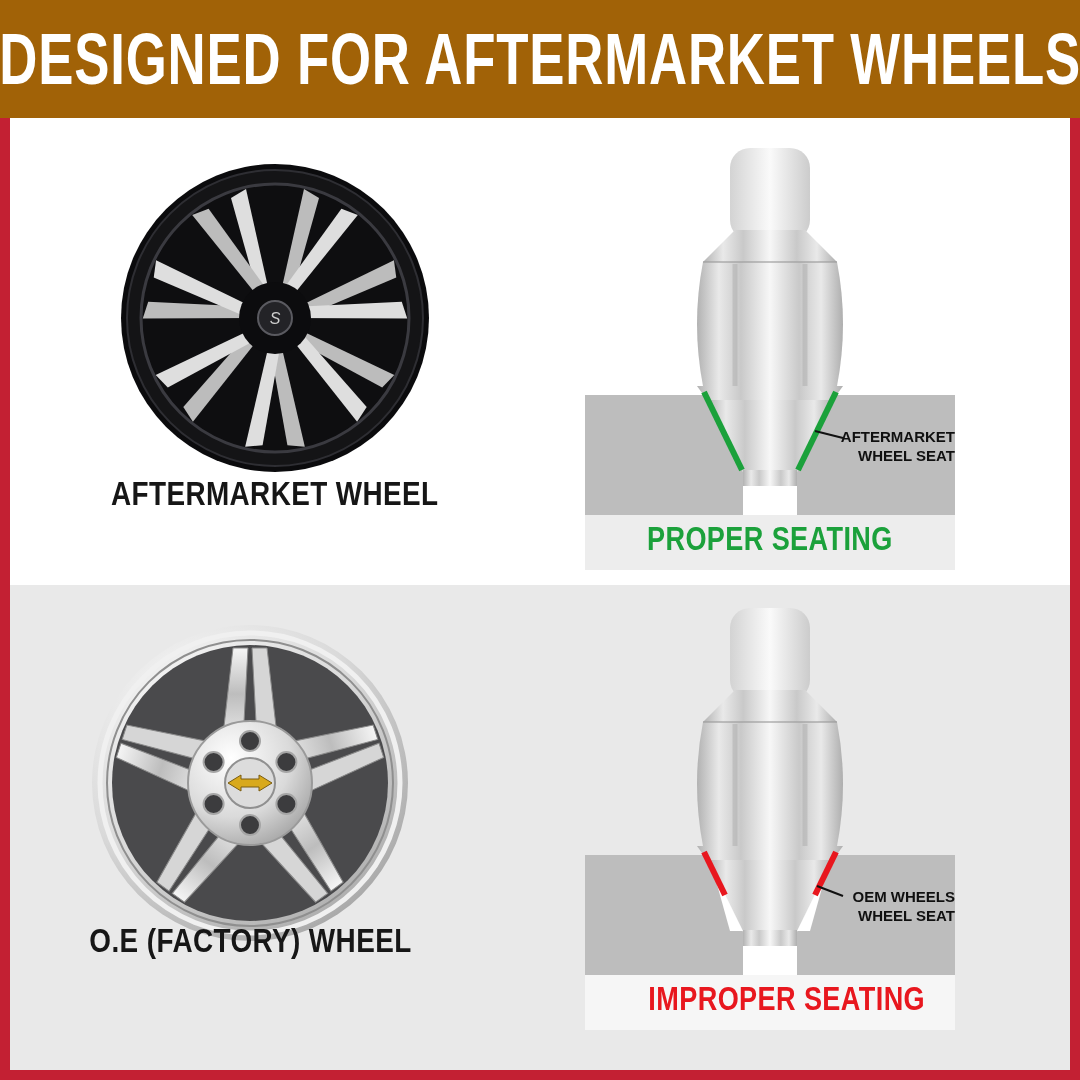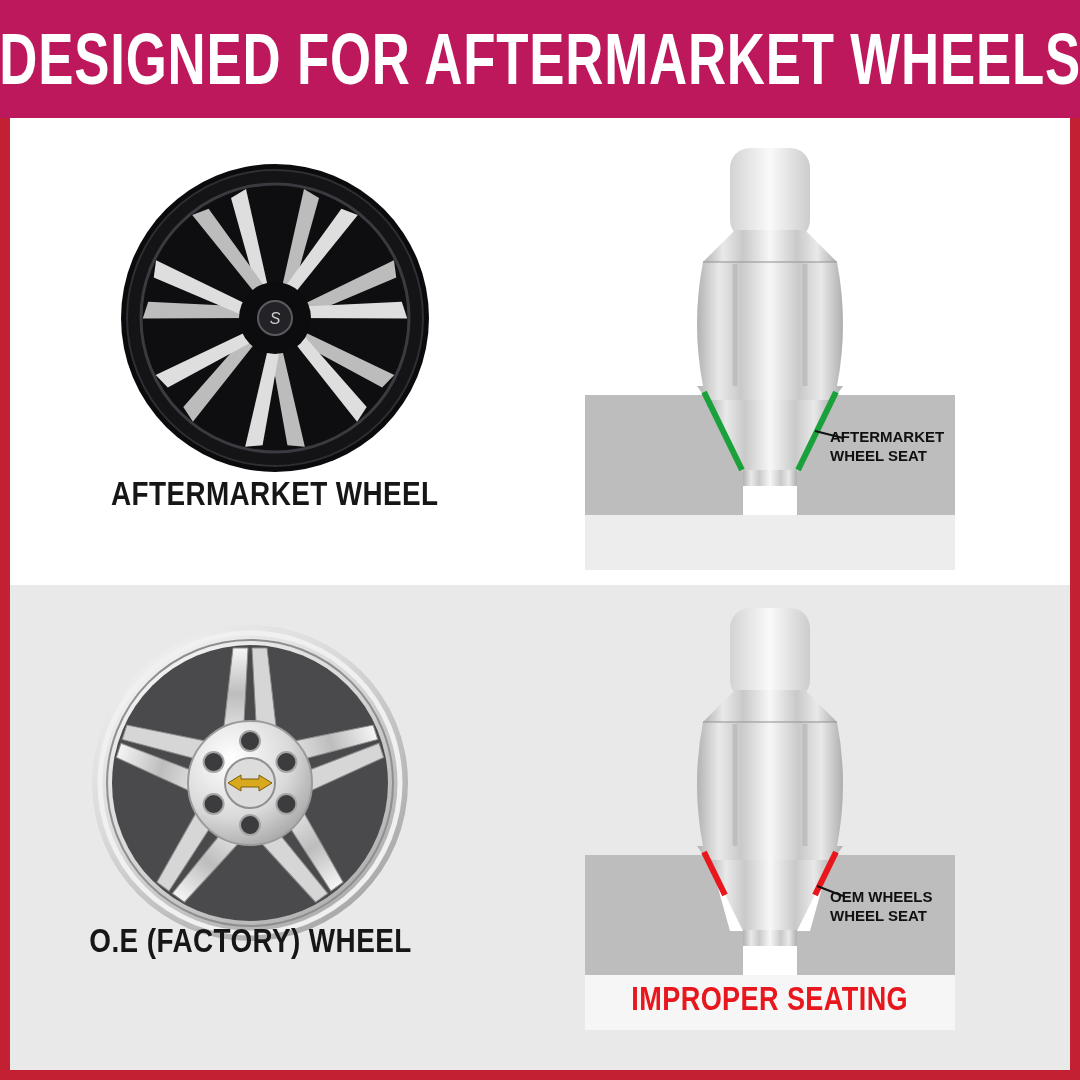--- a/index.html
+++ b/index.html
@@ -17,21 +17,21 @@
   .row1 { top:118px; height:467px; }
   .row2 { top:585px; height:485px; }
 
   .wheel-svg { position:absolute; }
   .wheel-label { position:absolute; text-align:center; color:#161616; font-size:34px; }
   .cond { font-family:"Liberation Sans", sans-serif; font-weight:bold; display:inline-block;
           transform:scaleX(0.82); transform-origin:center; letter-spacing:0.5px; white-space:nowrap; }
 
   .diagram { position:absolute; width:370px; height:430px; }
   .diagram svg { position:absolute; left:0; top:0; }
-  .seat-note { position:absolute; left:245px; top:288px; width:125px; text-align:left;
+  .seat-note { position:absolute; left:245px; top:288px; width:125px; text-align:right;
                font-size:15px; font-weight:bold; line-height:1.25; color:#101010; }
   .seating-label { position:absolute; left:0; width:370px; top:380px; text-align:center;
                    font-size:33px; font-weight:bold; }
 
   
   .row1 .wheel-svg { left:105px; top:40px; }
   .row1 .wheel-label { left:45px; top:356px; width:440px; }
   .row1 .diagram { left:575px; top:22px; }
 
   .row2 .wheel-svg { left:75px; top:33px; }
@@ -66,21 +66,21 @@
     <linearGradient id="chromeV" x1="0" y1="0" x2="0" y2="1">
       <stop offset="0" stop-color="#f5f5f5"></stop>
       <stop offset="0.5" stop-color="#bdbdbd"></stop>
       <stop offset="1" stop-color="#e9e9e9"></stop>
     </linearGradient>
   </defs>
 </svg>
 
 <div class="page">
 
-  <header class="banner" style="background-color: #be185d;">
+  <header class="banner" style="background-color: #a16207;">
     <span class="banner-text" style="color: rgb(255, 255, 255);">DESIGNED FOR AFTERMARKET WHEELS</span>
   </header>
 
   <section class="row row1" style="background-color: rgb(255, 255, 255);">
 
     <svg class="wheel-svg" width="320" height="320" viewBox="0 0 320 320">
       <g>
         <circle cx="160" cy="160" r="154" fill="#0b0b0d"></circle>
         <circle cx="160" cy="160" r="148" fill="#141416"></circle>
         <circle cx="160" cy="160" r="148" fill="none" stroke="#2e2e33" stroke-width="2"></circle>
@@ -144,20 +144,23 @@
           <path d="M122,260 L248,260 L212,332 L158,332 Z" fill="url(#metalH)"></path>
           <rect x="158" y="330" width="54" height="16" fill="url(#metalH)"></rect>
         </g>
         <line x1="119" y1="252" x2="157" y2="330" stroke-width="6" stroke="#1ba13b"></line>
         <line x1="251" y1="252" x2="213" y2="330" stroke-width="6" stroke="#1ba13b"></line>
         <line x1="258" y1="298" x2="230" y2="291" stroke="#111111" stroke-width="2"></line>
       </svg>
       <div class="seat-note">
         <span>AFTERMARKET</span><br>
         <span>WHEEL SEAT</span>
+      </div>
+      <div class="seating-label" style="color: rgb(27, 161, 59);">
+        <span class="cond">PROPER SEATING</span>
       </div>
     </div>
   </section>
 
   <section class="row row2" style="background-color: rgb(233, 233, 233);">
 
     <svg class="wheel-svg" width="330" height="330" viewBox="0 0 330 330">
       <g>
         <circle cx="165" cy="165" r="158" fill="url(#chromeR)"></circle>
         <circle cx="165" cy="165" r="150" fill="none" stroke="#f0f0f0" stroke-width="5"></circle>
@@ -223,19 +226,19 @@
         <polygon points="128,270 158,331 145,331" fill="#ffffff"></polygon>
         <polygon points="242,270 212,331 225,331" fill="#ffffff"></polygon>
         <line x1="119" y1="252" x2="140" y2="295" stroke-width="6" stroke="#e8171e"></line>
         <line x1="251" y1="252" x2="230" y2="295" stroke-width="6" stroke="#e8171e"></line>
         <line x1="258" y1="296" x2="232" y2="286" stroke="#111111" stroke-width="2"></line>
       </svg>
       <div class="seat-note">
         <span>OEM WHEELS</span><br>
         <span>WHEEL SEAT</span>
       </div>
-      <div class="seating-label" style="color: rgb(232, 23, 30);">
+      <div class="seating-label" style="color: rgb(232, 23, 30); text-align: right;">
         <span class="cond">IMPROPER SEATING</span>
       </div>
     </div>
   </section>
 
 </div>
 
 </body></html>

